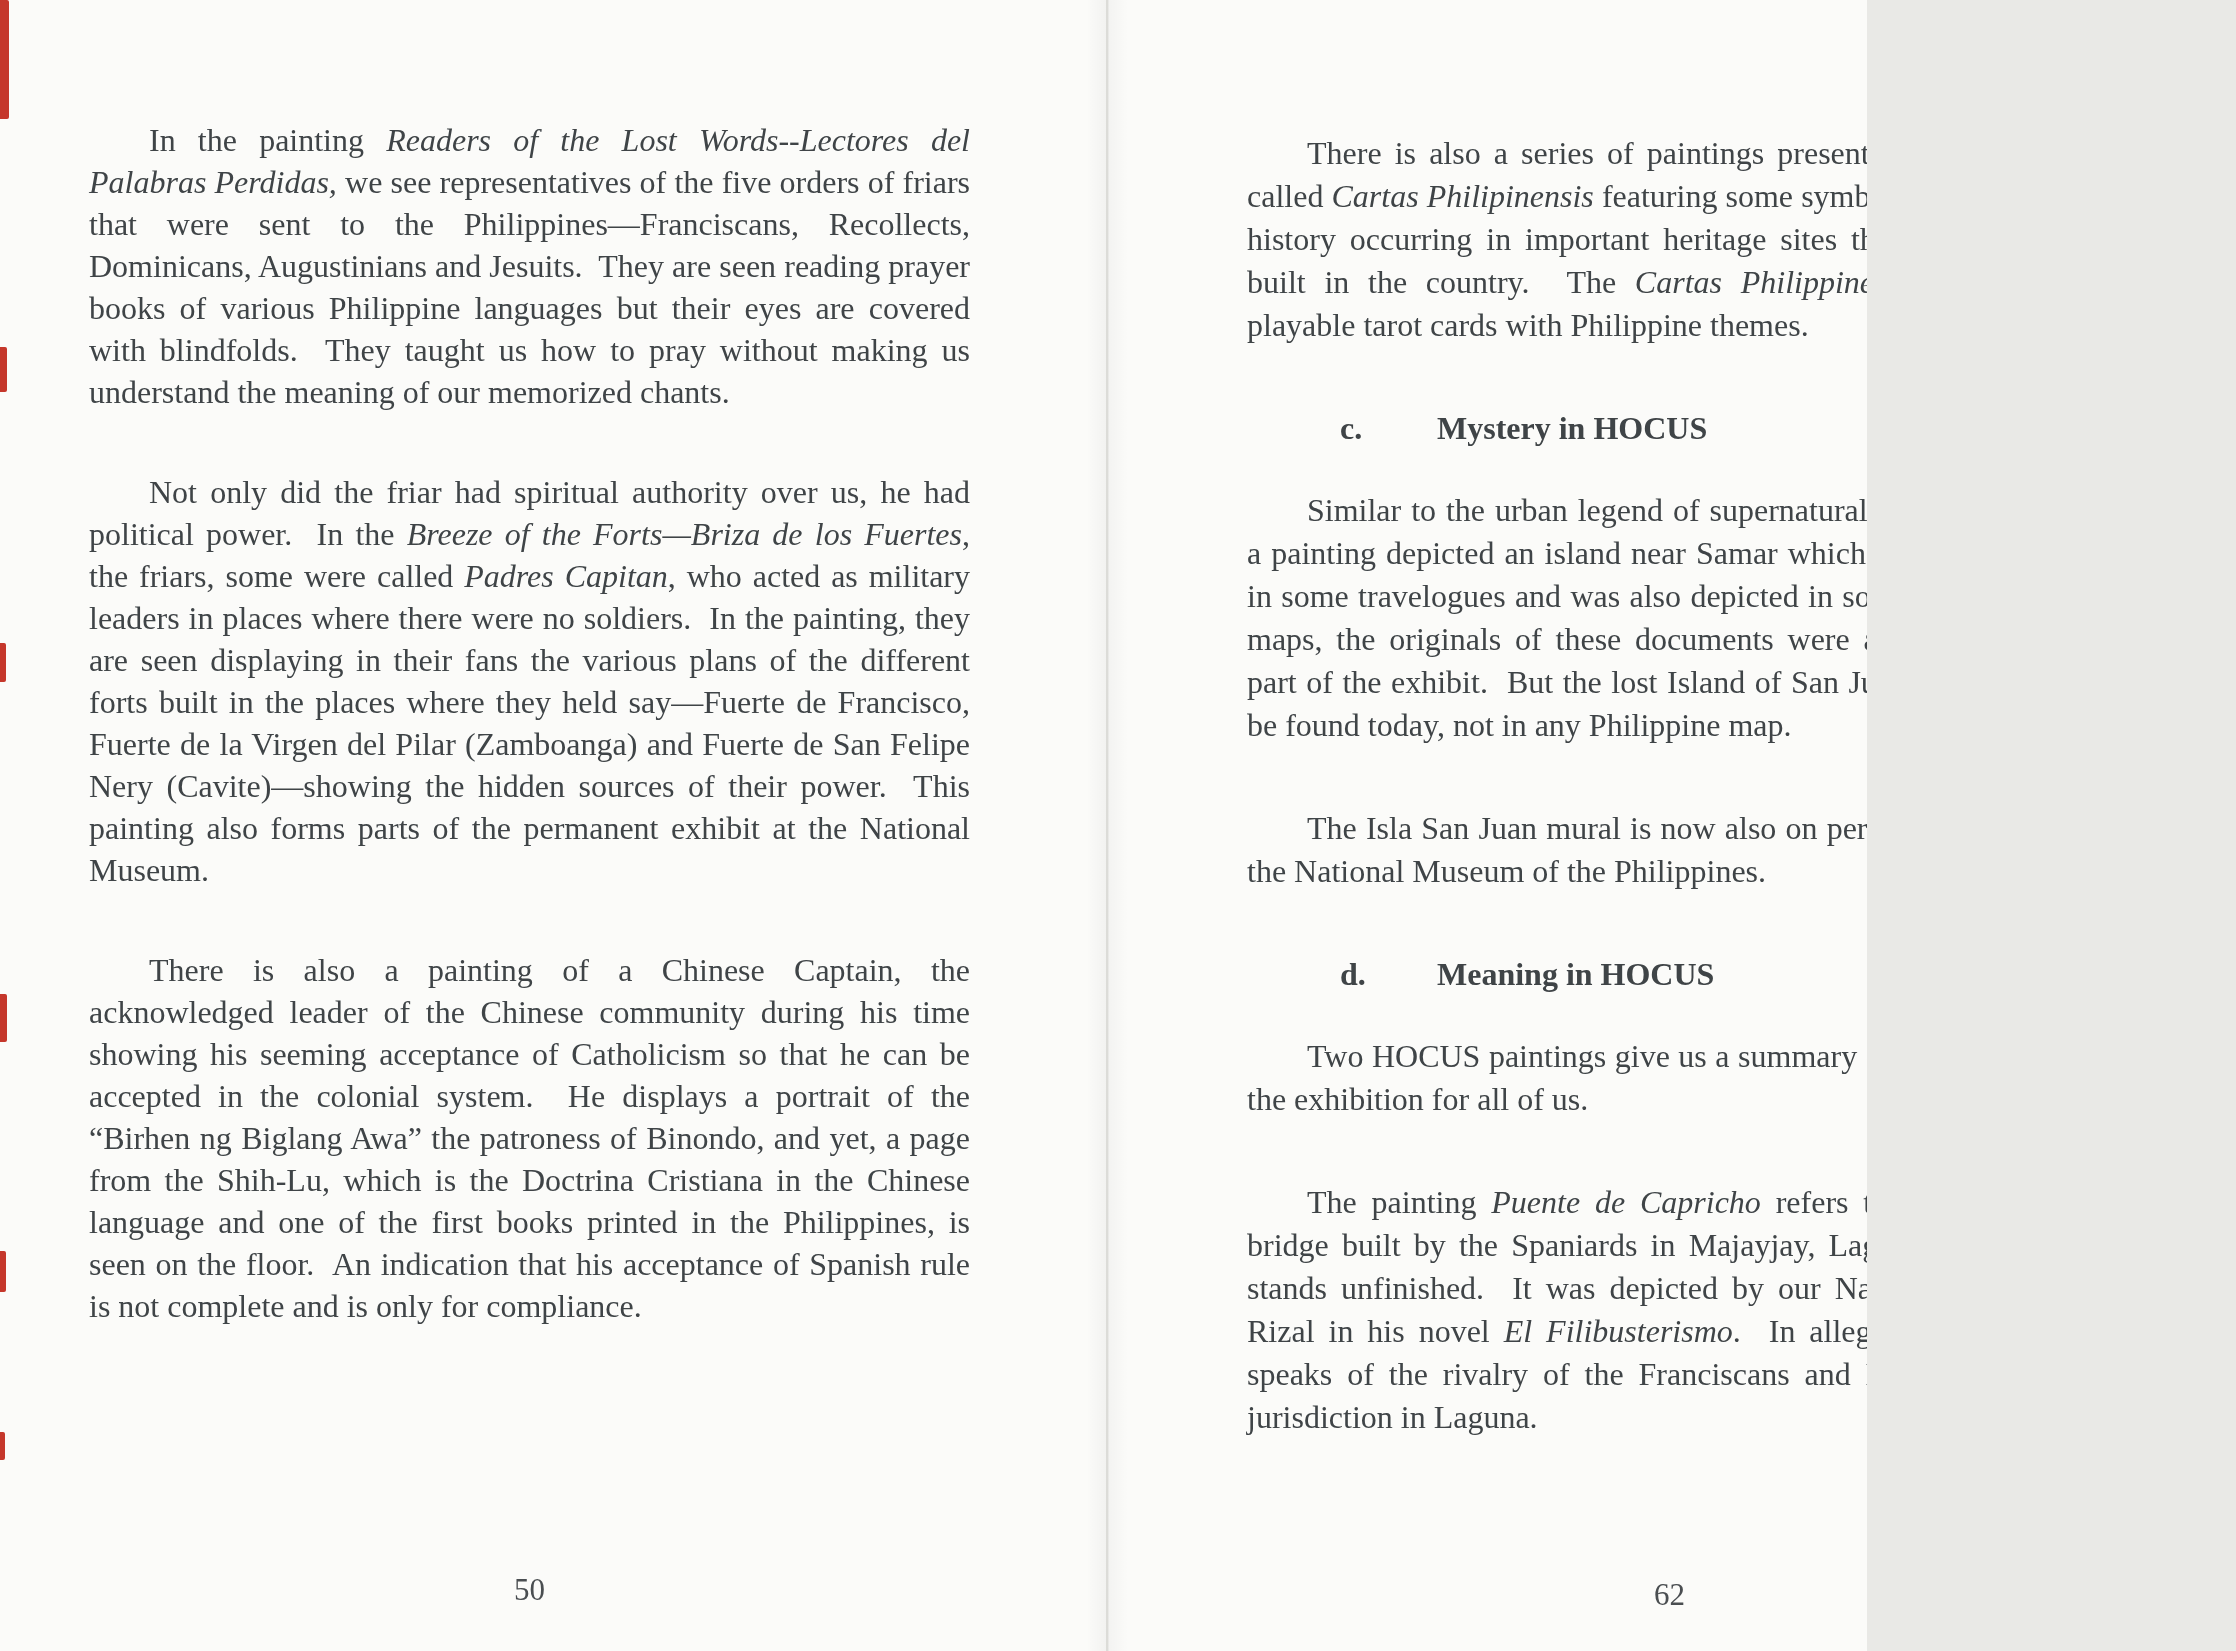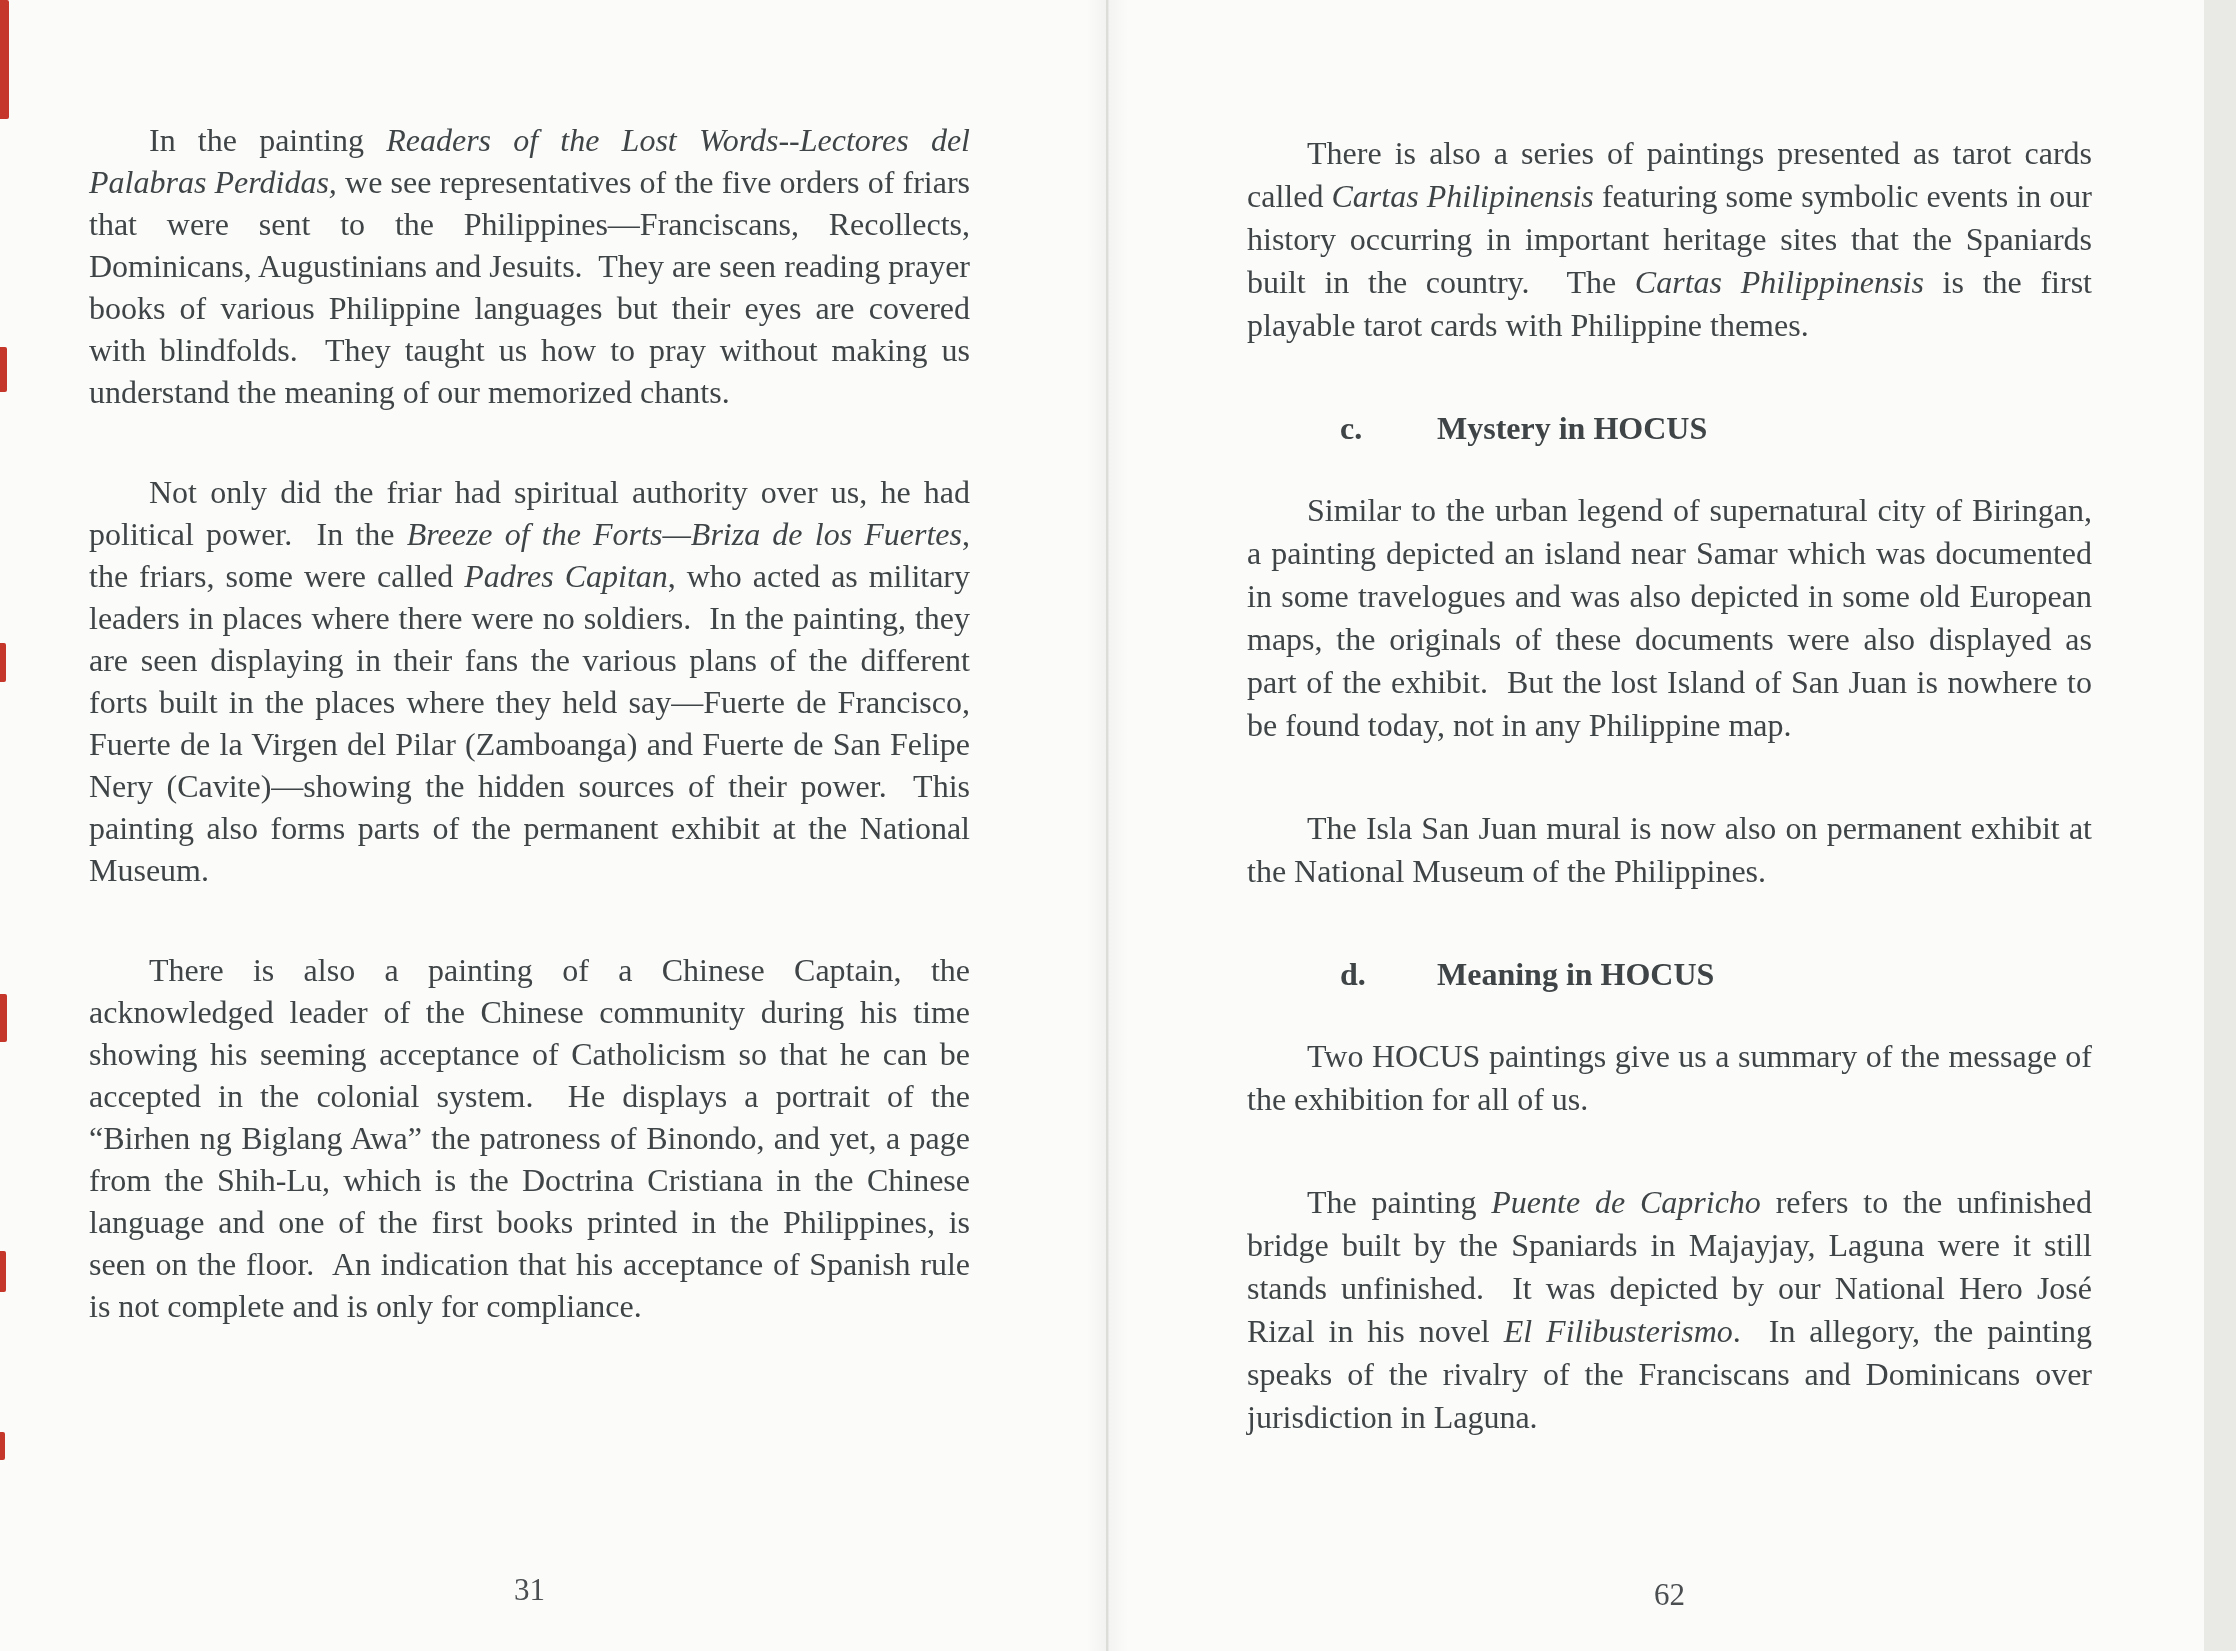--- a/index.html
+++ b/index.html
@@ -5,21 +5,21 @@
   :root {
     --paper: #fbfbf9;
     --ink: #3f4447;
     --gutter_line: #dcdcd8;
     --edge_mark: #c43а2e;
   }
   * { box-sizing: border-box; }
   html, body { margin: 0; padding: 0; background: #e9e9e6; }
   .spread {
     position: relative;
-    width: 2204px;
+    width: 1867px;
     height: 1652px;
     background: var(--paper, #fbfbf9);
     overflow: hidden;
     font-family: "Liberation Serif", "DejaVu Serif", serif;
     color: var(--ink, #3f4447);
   }
   
   .gutter {
     position: absolute;
     left: 1087px; top: 0;
@@ -82,21 +82,21 @@
 <div class="spread">
 
   <div class="edge-mark" style="top:0;height:119px;width:9.3px"></div>
   <div class="edge-mark" style="top:347px;height:45px;width:6.5px"></div>
   <div class="edge-mark" style="top:643px;height:39px;width:5.6px"></div>
   <div class="edge-mark" style="top:994px;height:48px;width:6.5px"></div>
   <div class="edge-mark" style="top:1251px;height:41px;width:5.6px"></div>
   <div class="edge-mark" style="top:1432px;height:28px;width:4.7px"></div>
 
   <div class="text-col left"><p class="para"><span>In the painting </span><i>Readers of the Lost Words--Lectores del Palabras Perdidas,</i><span> we see representatives of the five orders of friars that were sent to the Philippines—Franciscans, Recollects, Dominicans, Augustinians and Jesuits.  They are seen reading prayer books of various Philippine languages but their eyes are covered with blindfolds.  They taught us how to pray without making us understand the meaning of our memorized chants.</span></p><p class="para"><span>Not only did the friar had spiritual authority over us, he had political power.  In the </span><i>Breeze of the Forts—Briza de los Fuertes</i><span>, the friars, some were called </span><i>Padres Capitan</i><span>, who acted as military leaders in places where there were no soldiers.  In the painting, they are seen displaying in their fans the various plans of the different forts built in the places where they held say—Fuerte de Francisco, Fuerte de la Virgen del Pilar (Zamboanga) and Fuerte de San Felipe Nery (Cavite)—showing the hidden sources of their power.  This painting also forms parts of the permanent exhibit at the National Museum.</span></p><p class="para"><span>There is also a painting of a Chinese Captain, the acknowledged leader of the Chinese community during his time showing his seeming acceptance of Catholicism so that he can be accepted in the colonial system.  He displays a portrait of the “Birhen ng Biglang Awa” the patroness of Binondo, and yet, a page from the Shih-Lu, which is the Doctrina Cristiana in the Chinese language and one of the first books printed in the Philippines, is seen on the floor.  An indication that his acceptance of Spanish rule is not complete and is only for compliance.</span></p></div>
-  <div class="page-num left">31</div>
+  <div class="page-num left">50</div>
 
   <div class="gutter"></div>
   <div class="gutter-line"></div>
 
   <div class="text-col right"><p class="para"><span>There is also a series of paintings presented as tarot cards called </span><i>Cartas Philipinensis</i><span> featuring some symbolic events in our history occurring in important heritage sites that the Spaniards built in the country.  The </span><i>Cartas Philippinensis</i><span> is the first playable tarot cards with Philippine themes.</span></p><div class="heading"><span class="h-letter">c.</span><span>Mystery in HOCUS</span></div><p class="para"><span>Similar to the urban legend of supernatural city of Biringan, a painting depicted an island near Samar which was documented in some travelogues and was also depicted in some old European maps, the originals of these documents were also displayed as part of the exhibit.  But the lost Island of San Juan is nowhere to be found today, not in any Philippine map.</span></p><p class="para"><span>The Isla San Juan mural is now also on permanent exhibit at the National Museum of the Philippines.</span></p><div class="heading"><span class="h-letter">d.</span><span>Meaning in HOCUS</span></div><p class="para"><span>Two HOCUS paintings give us a summary of the message of the exhibition for all of us.</span></p><p class="para"><span>The painting </span><i>Puente de Capricho</i><span> refers to the unfinished bridge built by the Spaniards in Majayjay, Laguna were it still stands unfinished.  It was depicted by our National Hero José Rizal in his novel </span><i>El Filibusterismo</i><span>.  In allegory, the painting speaks of the rivalry of the Franciscans and Dominicans over jurisdiction in Laguna.</span></p></div>
   <div class="page-num right">62</div>
 
 </div>
 
 

